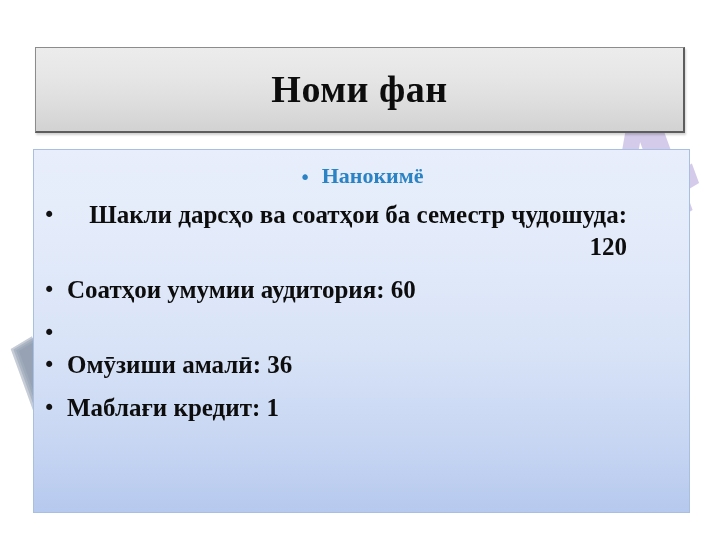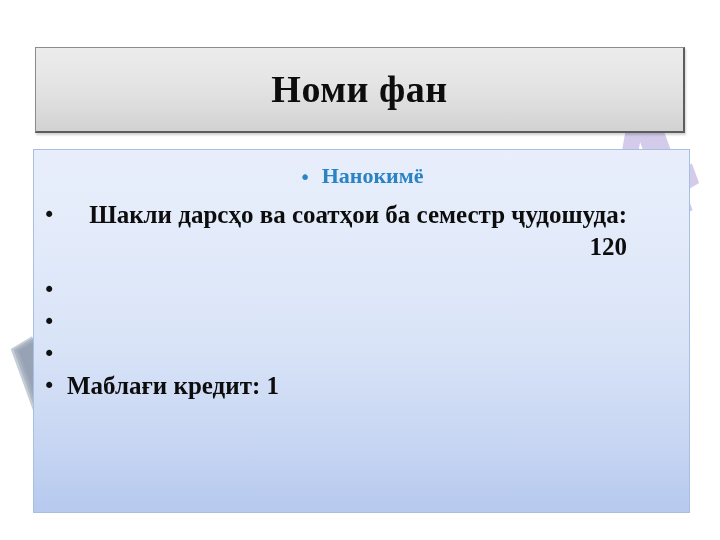--- a/index.html
+++ b/index.html
@@ -195,28 +195,30 @@
         <span class="bullet-text">Нанокимё</span>
       </li>
 
       <li class="bullet-row black-item">
         <span class="bullet-dot">•</span>
         <span class="bullet-text">Шакли дарсҳо ва соатҳои ба семестр ҷудошуда: 120</span>
       </li>
 
       <li class="bullet-row black-item">
         <span class="bullet-dot">•</span>
-      </li>
-
-      <li class="bullet-row black-item">
-        <span class="bullet-dot">•</span>
-      </li>
-
-      <li class="bullet-row black-item">
-        <span class="bullet-dot">•</span>
+        <span class="bullet-text">Соатҳои умумии аудитория: 60</span>
+      </li>
+
+      <li class="bullet-row black-item">
+        <span class="bullet-dot">•</span>
+      </li>
+
+      <li class="bullet-row black-item">
+        <span class="bullet-dot">•</span>
+        <span class="bullet-text">Омӯзиши амалӣ: 36</span>
       </li>
 
       <li class="bullet-row black-item">
         <span class="bullet-dot">•</span>
         <span class="bullet-text">Маблағи кредит:  1</span>
       </li>
 
     </ul>
   </div>
 

